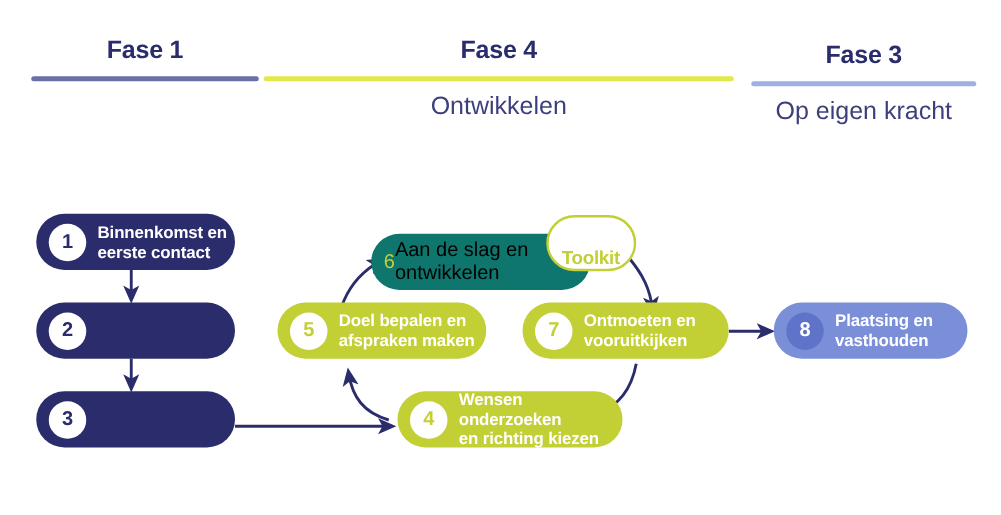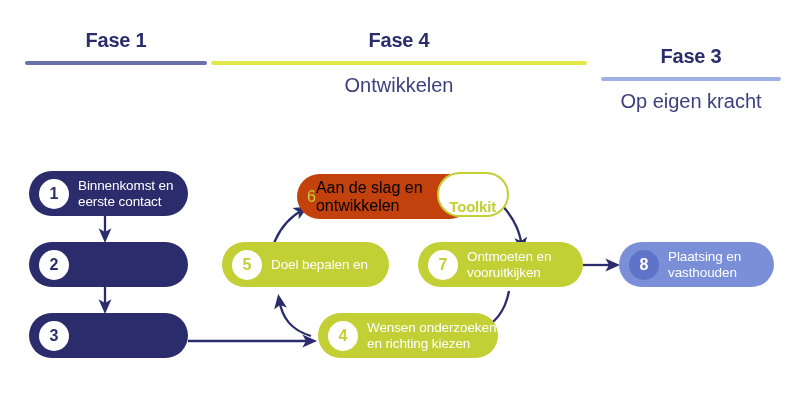--- a/index.html
+++ b/index.html
@@ -18,21 +18,21 @@
     font-size:20px;font-weight:bold;color:#2b2c6b;
     letter-spacing:-0.2px;line-height:1;
   }
   .phase-rule{height:4px;border-radius:2px;margin:11px 0 9px 0;}
   .phase-sub{
     font-size:20px;color:#3d3f7d;font-weight:normal;line-height:1.1;
   }
 
   #phase1{left:25px;top:30px;width:182px;}
   #phase2{left:211px;top:30px;width:376px;}
-  #phase3{left:601px;top:46px;width:180px;}
+  #phase3{left:601px;top:34px;width:180px;}
 
   
   #arrows{position:absolute;left:0;top:0;width:801px;height:412px;}
 
   
   .node{
     position:absolute;
     display:flex;align-items:center;
     border-radius:26px;
     box-sizing:border-box;
@@ -41,37 +41,37 @@
   }
   .node .badge{
     width:30px;height:30px;min-width:30px;
     border-radius:50%;
     background:#ffffff;
     display:flex;align-items:center;justify-content:center;
     font-size:16px;font-weight:bold;
     margin-right:9px;
   }
   .node .label{
-    font-size:13.5px;font-weight:normal;color:#ffffff;
+    font-size:13.5px;font-weight:bold;color:#ffffff;
     line-height:1.18;
     letter-spacing:-0.1px;
   }
   .navy{background:#2b2c6b;}
   .navy .badge{color:#2b2c6b;}
   .green{background:#c2cf35;}
   .green .badge{color:#c2cf35;}
   .blue{background:#7b8fd9;}
   .blue .badge{color:#ffffff;background:#5f74c8;}
 
   
   #node6-group{position:absolute;left:297px;top:172px;z-index:3;}
   #node6{
-    position:absolute;left:0;top:2px;
+    position:absolute;left:0;top:15px;
     width:175px;height:45px;
-    background:#c2410c;
+    background:#0f766e;
     border-radius:23px;
     display:flex;align-items:center;padding-left:10px;
     box-sizing:border-box;
   }
   #toolkit{
     position:absolute;left:140px;top:0;
     width:72px;height:45px;
     background:#ffffff;
     border:2.5px solid #c2cf35;
     border-radius:23px;
@@ -153,20 +153,21 @@
     <div class="label">
       <span>Wensen onderzoeken</span><br>
       <span>en richting kiezen</span>
     </div>
   </div>
 
   <div class="node green" id="node5" style="left:222px;top:242px;width:167px;height:45px;">
     <div class="badge">5</div>
     <div class="label">
       <span>Doel bepalen en</span><br>
+      <span>afspraken maken</span>
     </div>
   </div>
 
   <div id="node6-group">
     <div id="node6">
       <div class="badge" style="color:#c2cf35;">6</div>
       <div class="label">
         <span>Aan de slag en</span><br>
         <span>ontwikkelen</span>
       </div>

